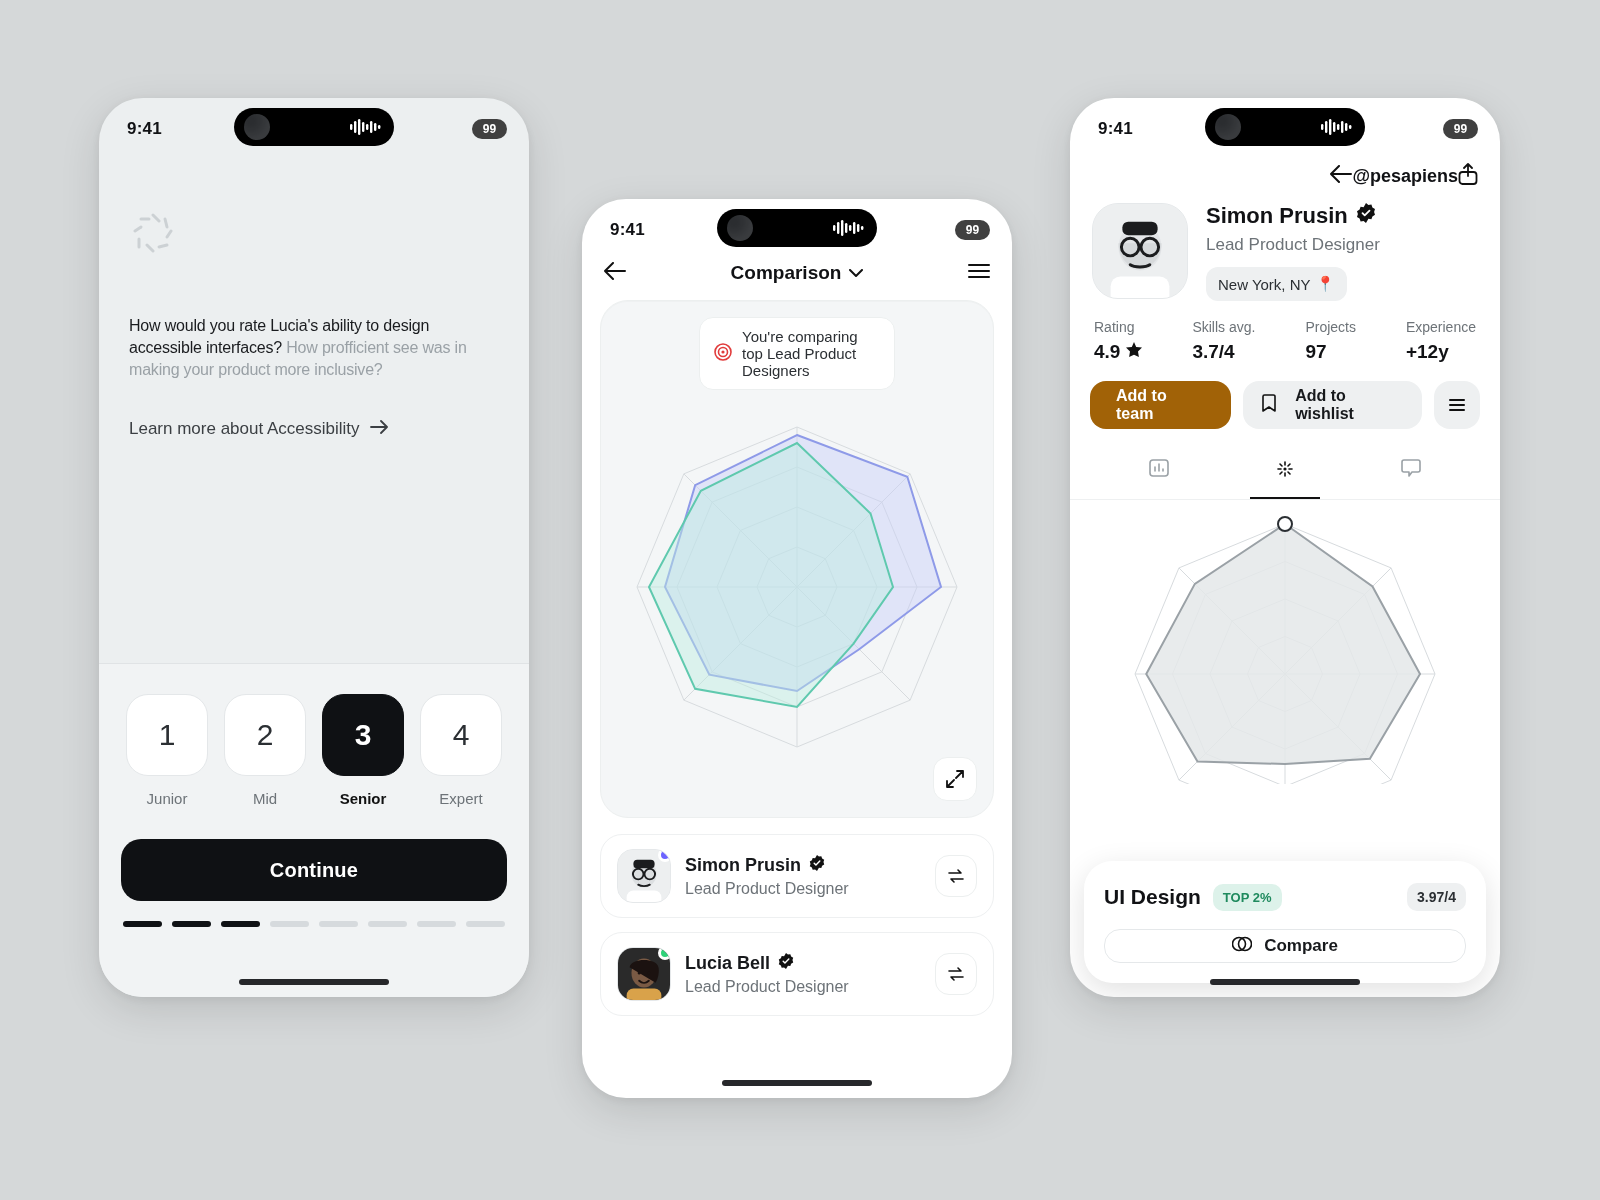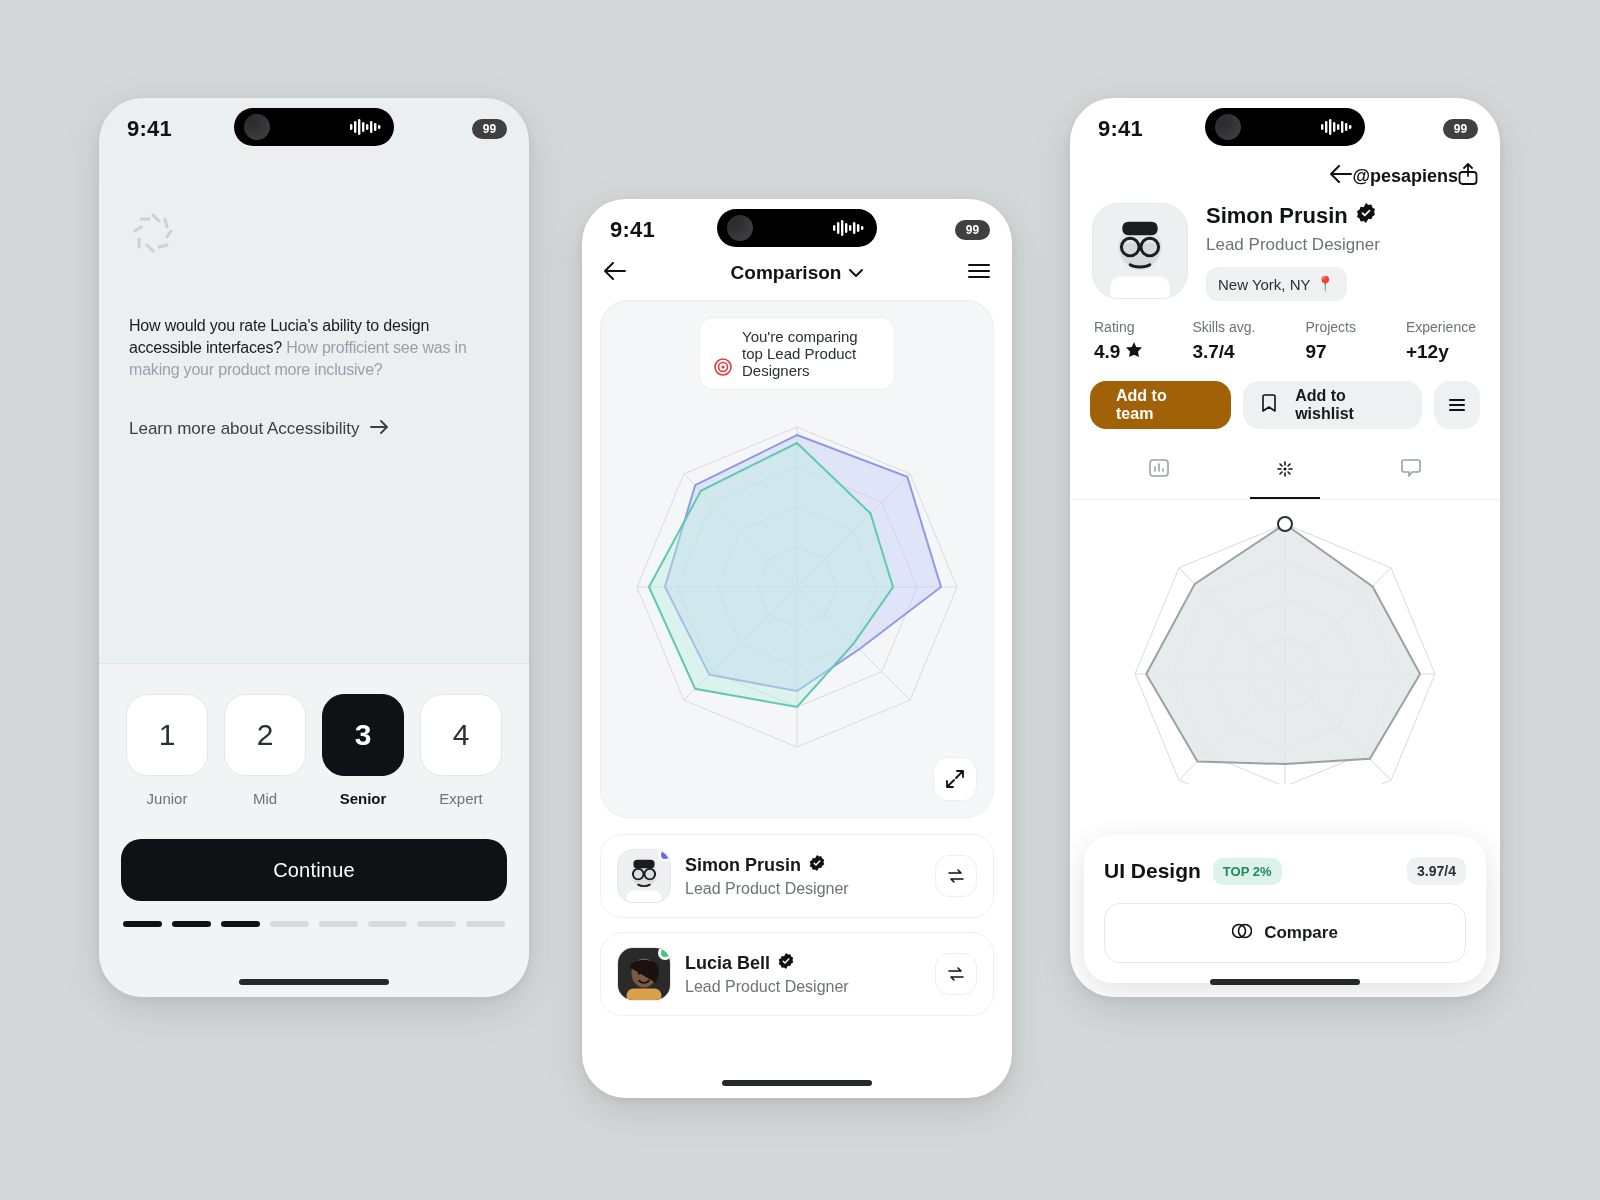--- a/index.html
+++ b/index.html
@@ -31,21 +31,21 @@
     box-shadow: var(--card-shadow); overflow:hidden;
   }
   .phone.p1{left:99px;top:98px;height:899px;background:var(--shade);}
   .phone.p2{left:582px;top:199px;height:899px;}
   .phone.p3{left:1070px;top:98px;height:899px;}
 
   .status-bar{
     position:relative;display:flex;align-items:center;justify-content:space-between;
     padding:16px 22px 8px 28px;height:53px;
   }
-  .time{font-size:22px;font-weight:600;letter-spacing:0.2px;}
+  .time{font-size:17px;font-weight:600;letter-spacing:0.2px;}
   .island{
     position:absolute;left:50%;top:10px;transform:translateX(-50%);
     width:160px;height:38px;background:#000;border-radius:22px;display:flex;align-items:center;
     justify-content:space-between;padding:0 10px;
   }
   .island .dot{width:26px;height:26px;border-radius:50%;background:#2b2d30;box-shadow:inset -6px -6px 12px rgba(255,255,255,0.08);}
   .island .wave svg{display:block}
   .battery{display:flex;align-items:center;gap:6px}
   .battery .pill{
     width:35px;height:20px;border-radius:10px;background:#404040;color:#fff;display:flex;align-items:center;justify-content:center;
@@ -68,37 +68,37 @@
   }
   .rate .box{
     width:82px;height:82px;border-radius:22px;display:flex;align-items:center;justify-content:center;
     font-size:30px;font-weight:500;color:#2b2f33;background:#fff;border:1px solid #e4e7e9;
   }
   .rate.active .box{background:#0f1114;color:#fff;border-color:#0f1114;font-weight:600}
   .rate .lbl{font-size:15px;color:var(--grey-1)}
   .rate.active .lbl{color:#111;font-weight:600}
   .cta{
     margin-top:32px;height:62px;border-radius:20px;background:#0f1114;color:#fff;display:flex;align-items:center;justify-content:center;
-    font-size:20px;font-weight:400;letter-spacing:0.2px;
+    font-size:20px;font-weight:700;letter-spacing:0.2px;
   }
   .progress{margin-top:20px;display:flex;gap:10px;padding:0 2px}
   .progress .seg{flex:1;height:6px;border-radius:6px;background:#d6dadd}
   .progress .seg.done{background:#0f1114}
   .home-indicator{position:absolute;left:50%;bottom:12px;transform:translateX(-50%);width:150px;height:6px;border-radius:6px;background:#0f1114;opacity:0.9}
 
   
   .nav2{display:flex;align-items:center;justify-content:space-between;padding:10px 22px 6px 22px}
   .nav2 .title{display:flex;align-items:center;gap:8px;font-size:19px;font-weight:600}
   .panel{
     margin:10px 18px 0 18px;border-radius:28px;background:#F4F6F7;border:1px solid #ecefef;
     height:518px;position:relative;overflow:hidden;box-shadow:0 1px 0 rgba(0,0,0,0.02) inset;
   }
   .compare-pill{
     position:absolute;left:50%;top:16px;transform:translateX(-50%);
-    background:#fff;border:1px solid #ecefef;border-radius:14px;padding:10px 14px;display:flex;align-items:flex-end;gap:10px;
+    background:#fff;border:1px solid #ecefef;border-radius:14px;padding:10px 14px;display:flex;align-items:center;gap:10px;
     font-size:15px;color:#2b2f33;
   }
   .radar-wrap{position:absolute;inset:0;display:flex;align-items:center;justify-content:center;padding-top:26px}
   .expand-btn{
     position:absolute;right:16px;bottom:16px;width:44px;height:44px;border-radius:14px;background:#fff;border:1px solid #ecefef;display:flex;align-items:center;justify-content:center;
   }
   .people{padding:16px 18px 0 18px;display:flex;flex-direction:column;gap:14px}
   .person{display:flex;align-items:center;gap:14px;background:#fff;border:1px solid #eef0f1;border-radius:22px;padding:14px 16px}
   .avatar{position:relative;width:54px;height:54px;border-radius:16px;background:#eef0f1;flex:0 0 54px;border:1px solid #e5e8ea;overflow:hidden}
   .avatar .status{position:absolute;right:-2px;top:-2px;width:14px;height:14px;border-radius:50%;border:3px solid #fff}
@@ -130,21 +130,21 @@
   .radar3{position:relative;height:240px;margin:4px 18px 0 18px;border-radius:6px;overflow:visible}
   .skill-card{
     position:absolute;left:14px;right:14px;bottom:14px;background:#fff;border-radius:28px;box-shadow:0 8px 30px rgba(0,0,0,0.12);
     padding:22px 20px 20px 20px;
   }
   .skill-head{display:flex;align-items:center;gap:12px}
   .skill-title{font-size:21px;font-weight:600}
   .top-pill{background:var(--green-bg);color:var(--green-tx);border-radius:10px;padding:6px 10px;font-size:13px;font-weight:700}
   .score-pill{margin-left:auto;background:#eef0f1;border-radius:10px;padding:6px 10px;font-size:14px;font-weight:600;color:#2b2f33}
   .skill-desc{margin-top:12px;font-size:15.5px;line-height:1.45;color:var(--grey-1)}
-  .compare2{margin-top:18px;height:60px;border-radius:16px;border:1px solid #e5e8ea;display:flex;align-items:center;justify-content:center;gap:12px;font-size:17px;font-weight:600;color:#17191c}
+  .compare2{margin-top:18px;height:34px;border-radius:16px;border:1px solid #e5e8ea;display:flex;align-items:center;justify-content:center;gap:12px;font-size:17px;font-weight:600;color:#17191c}
 
   
   .face svg{width:100%;height:100%;display:block}
 </style>
 </head>
 <body>
 
 <div class="stage">
 
   <div class="phone p1">

